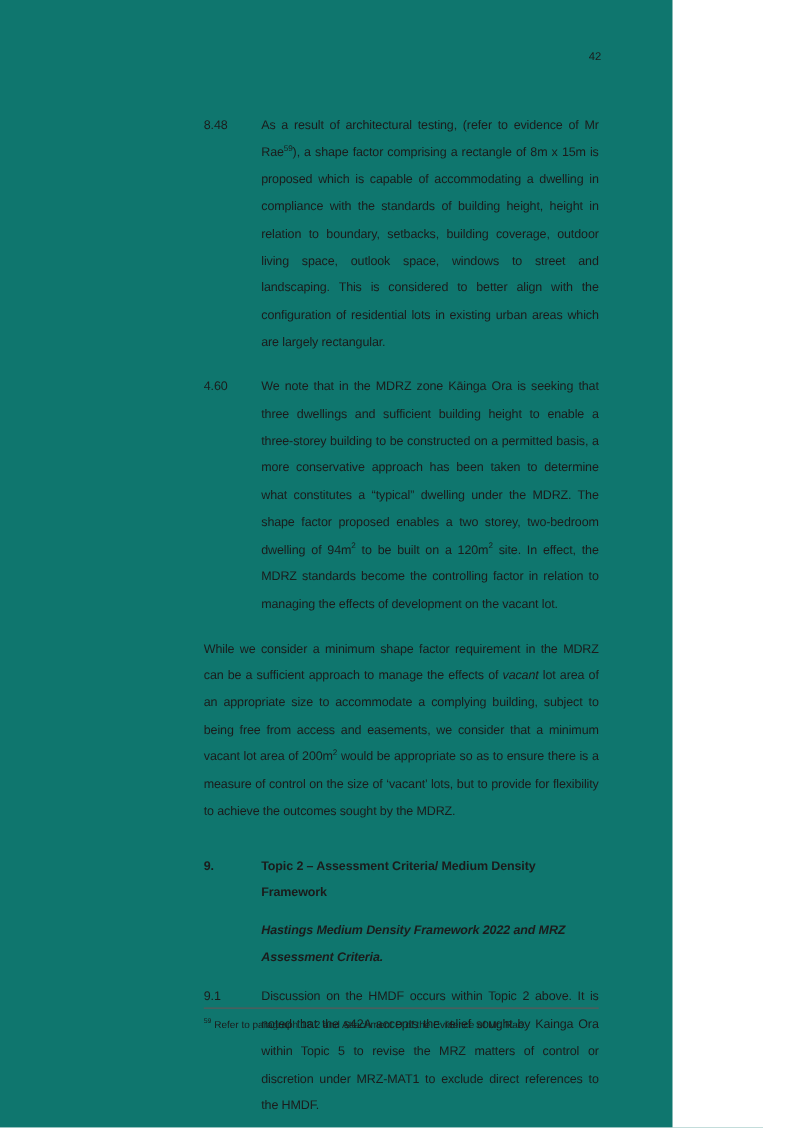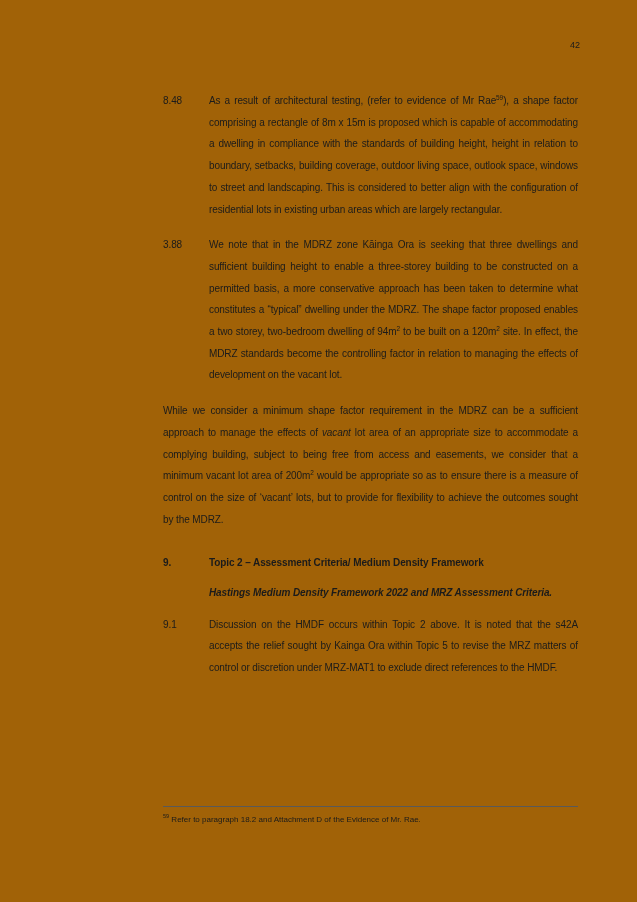--- a/index.html
+++ b/index.html
@@ -2,23 +2,23 @@
 <html><head>
 <meta charset="utf-8">
 <style>
   html, body {
     margin: 0;
     padding: 0;
     background: #ffffff;
   }
   .page {
     position: relative;
-    width: 637px;
+    width: 538px;
     height: 902px;
-    background: #a16207;
+    background: #0f766e;
     color: #1b1b1b;
     font-family: "Liberation Sans", sans-serif;
     overflow: hidden;
   }
   .page-number {
     position: absolute;
     top: 40px;
     right: 57px;
     font-size: 9px;
     color: #1b1b1b;
@@ -98,21 +98,21 @@
   <div class="page-number">42</div>
 
   <div class="content">
 
     <div class="para">
       <div class="para-num">8.48</div>
       <div class="para-body"><span>As a result of architectural testing, (refer to evidence of Mr Rae</span><sup>59</sup><span>), a shape factor comprising a rectangle of 8m x 15m is proposed which is capable of accommodating a dwelling in compliance with the standards of building height, height in relation to boundary, setbacks, building coverage, outdoor living space, outlook space, windows to street and landscaping. This is considered to better align with the configuration of residential lots in existing urban areas which are largely rectangular.</span></div>
     </div>
 
     <div class="para">
-      <div class="para-num">3.88</div>
+      <div class="para-num">4.60</div>
       <div class="para-body"><span>We note that in the MDRZ zone Kāinga Ora is seeking that three dwellings and sufficient building height to enable a three-storey building to be constructed on a permitted basis, a more conservative approach has been taken to determine what constitutes a “typical” dwelling under the MDRZ. The shape factor proposed enables a two storey, two-bedroom dwelling of 94m</span><sup>2</sup><span> to be built on a 120m</span><sup>2</sup><span> site. In effect, the MDRZ standards become the controlling factor in relation to managing the effects of development on the vacant lot.</span></div>
     </div>
 
     <div class="para">
       <div class="para-body"><span>While we consider a minimum shape factor requirement in the MDRZ can be a sufficient approach to manage the effects of </span><i>vacant</i><span> lot area of an appropriate size to accommodate a complying building, subject to being free from access and easements, we consider that a minimum vacant lot area of 200m</span><sup>2</sup><span> would be appropriate so as to ensure there is a measure of control on the size of ‘vacant’ lots, but to provide for flexibility to achieve the outcomes sought by the MDRZ.</span></div>
     </div>
 
     <div class="para heading-row">
       <div class="para-num">9.</div>
       <div class="para-body">Topic 2 – Assessment Criteria/ Medium Density Framework</div>

